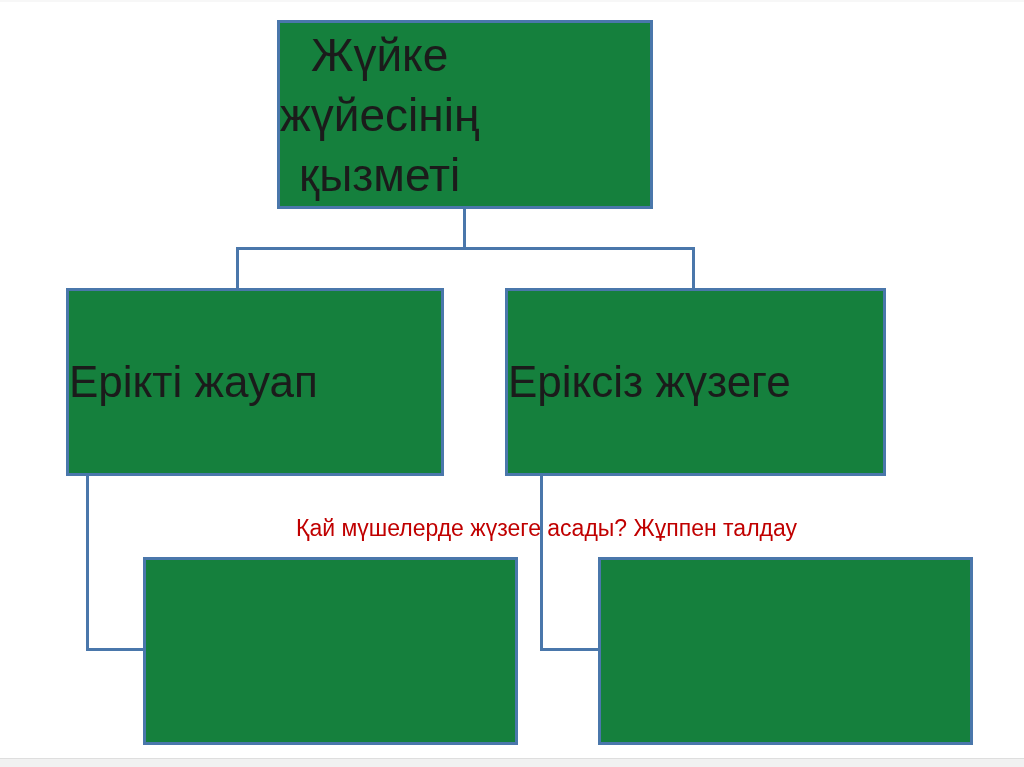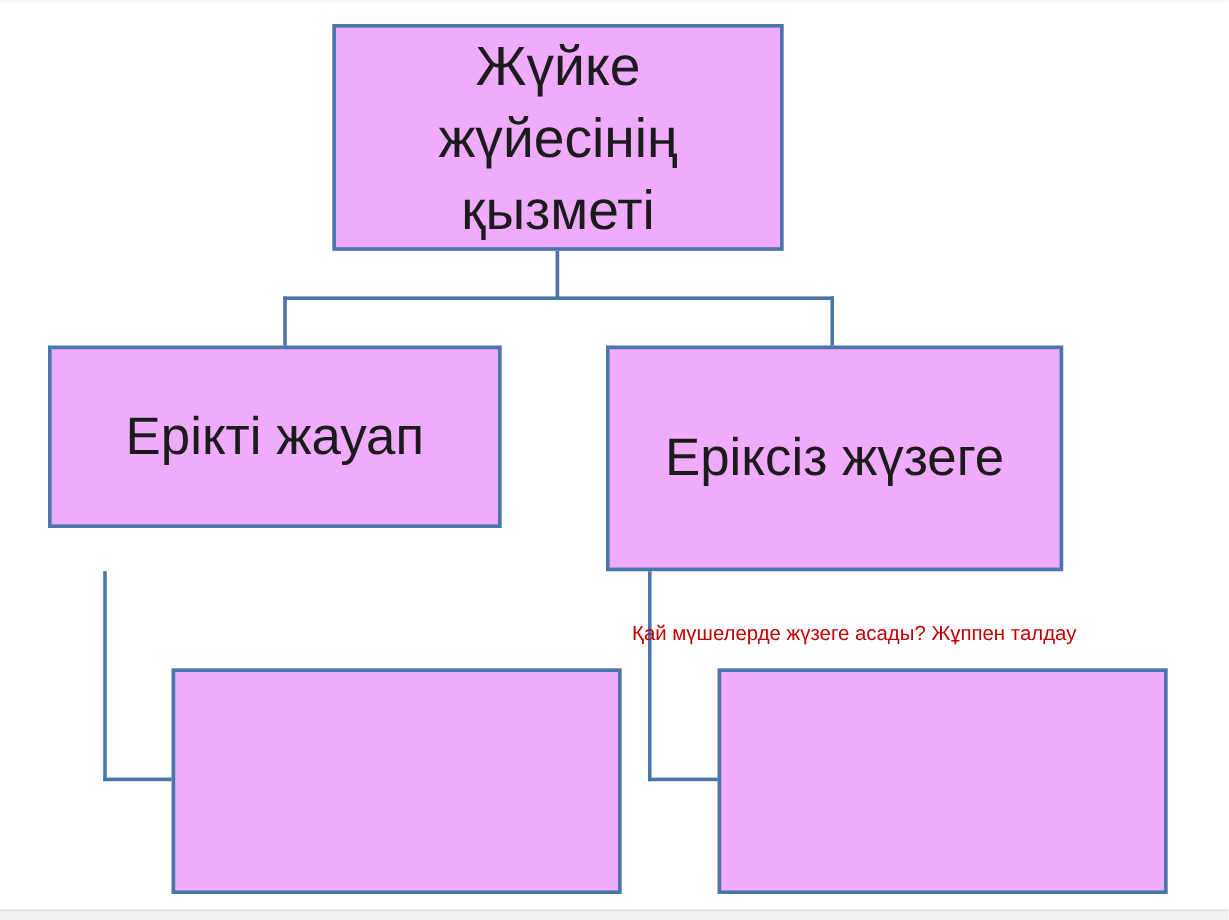--- a/index.html
+++ b/index.html
@@ -16,40 +16,40 @@
     font-family: "Liberation Sans", "DejaVu Sans", sans-serif;
   }
   .top-edge {
     position: absolute;
     left: 0; top: 0;
     width: 1024px; height: 2px;
     background: #f7f7f7;
   }
   .node {
     position: absolute;
-    background: #f0abfc;
+    background: #15803d;
     border: 3px solid var(--accent, #4a77ab);
     box-sizing: border-box;
     display: flex;
     align-items: center;
-    justify-content: center;
+    justify-content: flex-start;
     text-align: center;
     color: var(--text, #1b1b1b);
     z-index: 2;
   }
   .node-root {
     left: 277px; top: 20px;
     width: 376px; height: 189px;
     font-size: 46px;
     line-height: 60px;
     white-space: pre-line;
   }
   .node-left {
-    left: 40px; top: 288px;
-    width: 378px; height: 152px;
+    left: 66px; top: 288px;
+    width: 378px; height: 188px;
     font-size: 44px;
   }
   .node-right {
     left: 505px; top: 288px;
     width: 381px; height: 188px;
     font-size: 44px;
   }
   .node-bottom-left {
     left: 143px; top: 557px;
     width: 375px; height: 188px;
@@ -69,22 +69,22 @@
   .c-drop-right       { left: 692px; top: 247px; width: 3px;  height: 44px; }
   .c-elbow-left-v     { left: 86px;  top: 476px; width: 3px;  height: 175px; }
   .c-elbow-left-h     { left: 86px;  top: 648px; width: 60px; height: 3px; }
   .c-elbow-right-v    { left: 540px; top: 476px; width: 3px;  height: 175px; }
   .c-elbow-right-h    { left: 540px; top: 648px; width: 61px; height: 3px; }
   .note {
     position: absolute;
     left: 296px; top: 511px;
     width: 601px; height: 34px;
     line-height: 34px;
-    text-align: right;
-    font-size: 17px;
+    text-align: left;
+    font-size: 23px;
     color: var(--note, #c00000);
     z-index: 3;
   }
   .bottom-edge {
     position: absolute;
     left: 0; top: 758px;
     width: 1024px; height: 9px;
     background: var(--bottom-edge, #f1f1f1);
     border-top: 1px solid #dedede;
     box-sizing: border-box;

